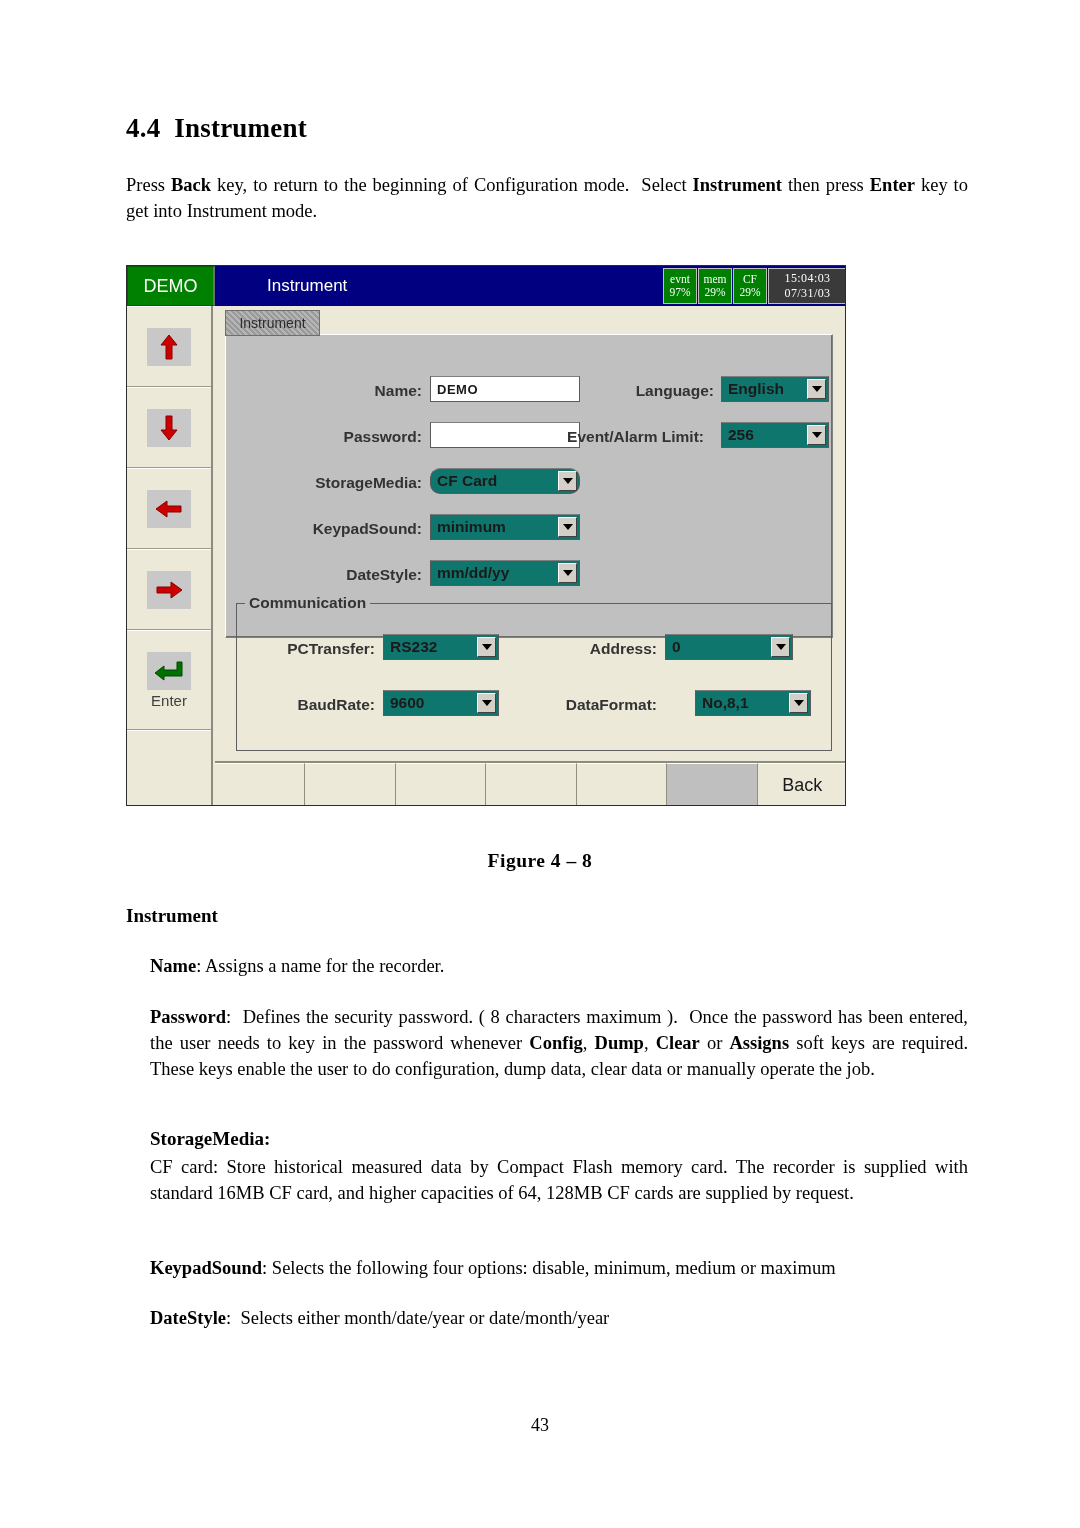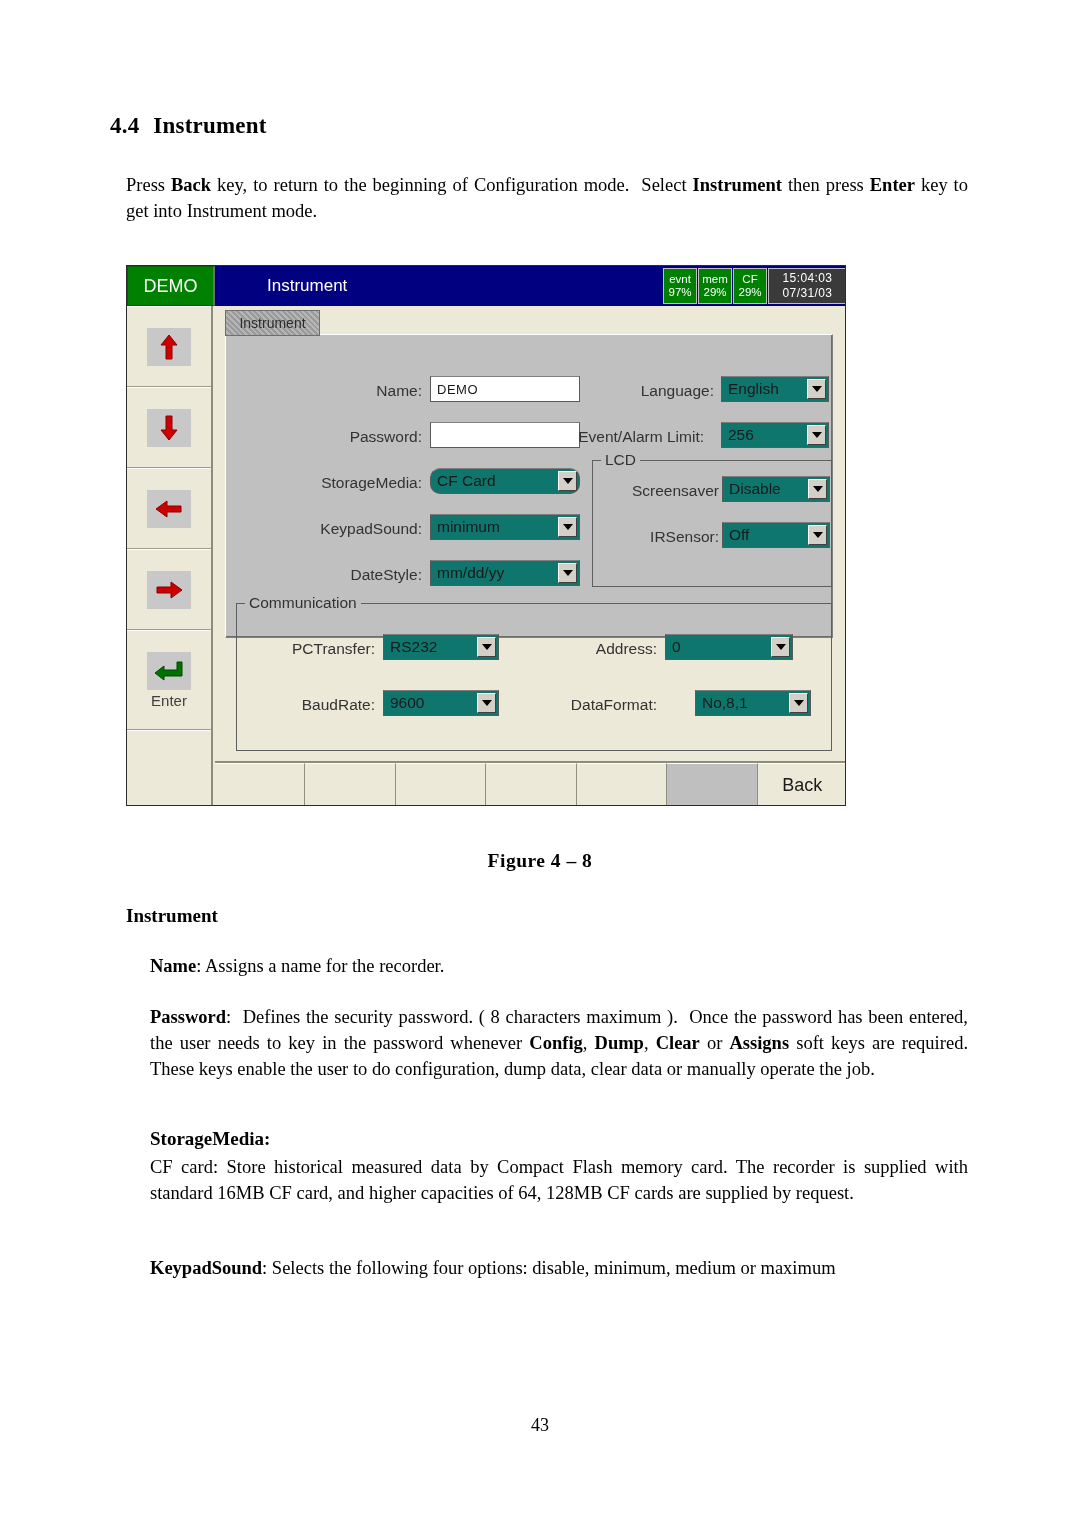--- a/index.html
+++ b/index.html
@@ -17,22 +17,22 @@
 
   .page {
     position: absolute;
     left: 0; top: 0;
     width: 1080px; height: 1528px;
   }
 
   
   .doc-h2 {
     position: absolute;
-    left: 110px; top: 113px;
-    font-size: 23px;
+    left: 126px; top: 113px;
+    font-size: 27px;
     font-weight: bold;
     letter-spacing: .2px;
   }
   .doc-h2 .num { margin-right: 14px; }
 
   .para {
     position: absolute;
     font-size: 18.5px;
     line-height: 26px;
     text-align: justify;
@@ -112,20 +112,21 @@
     color: #ffffff;
     display: flex;
     align-items: center;
     padding-left: 52px;
     font-size: 17px;
   }
   .status-group {
     display: flex;
     align-items: stretch;
     padding: 2px 0 2px 18px;
+    font-family: Liberation Serif, serif;
   }
   .stat {
     width: 34px;
     background: #008000;
     color: #ffffff;
     border: 1px solid #bfbfbf;
     margin-right: 1px;
     display: flex;
     flex-direction: column;
     align-items: center;
@@ -206,20 +207,21 @@
 
   .panel {
     position: absolute;
     left: 10px; top: 28px;
     width: 608px; height: 304px;
     background: #c0c0c0;
     border: 1px solid #808080;
     border-top-color: #ffffff;
     border-left-color: #ffffff;
     box-shadow: inset -1px -1px 0 #6d6d6d;
+    font-weight: bold;
   }
 
   
   .lbl {
     position: absolute;
     font-size: 15.5px;
     color: #333333;
     text-align: right;
     white-space: nowrap;
   }
@@ -432,39 +434,20 @@
         </div>
 
         <div class="lbl" style="left:312px; top:93px; width:166px;">Event/Alarm Limit:</div>
         <div class="field" style="left:495px; top:87px; width:108px;">
           <span class="val">256</span>
           <span class="arrow-btn">
               <span class="tri"></span>
             </span>
         </div>
 
-        <div class="groupbox" style="left:366px; top:125px; width:240px; height:127px;">
-          <span class="group-title">LCD</span>
-
-          <div class="lbl" style="left:-6px; top:21px; width:132px;">Screensaver</div>
-          <div class="field" style="left:129px; top:15px; width:108px;">
-            <span class="val">Disable</span>
-            <span class="arrow-btn">
-                <span class="tri"></span>
-              </span>
-          </div>
-
-          <div class="lbl" style="left:-6px; top:67px; width:132px;">IRSensor:</div>
-          <div class="field" style="left:129px; top:61px; width:108px;">
-            <span class="val">Off</span>
-            <span class="arrow-btn">
-                <span class="tri"></span>
-              </span>
-          </div>
-        </div>
 
         <div class="groupbox" style="left:10px; top:268px; width:596px; height:148px;">
           <span class="group-title">Communication</span>
 
           <div class="lbl" style="left:8px; top:36px; width:130px;">PCTransfer:</div>
           <div class="field" style="left:146px; top:30px; width:116px;">
             <span class="val">RS232</span>
             <span class="arrow-btn">
                 <span class="tri"></span>
               </span>
@@ -512,16 +495,17 @@
 
   <div class="fig-caption">Figure 4 –  8</div>
 
   <div class="sub-head sh-instrument">Instrument</div>
 
   <div class="para p-name"><b>Name</b>: Assigns a name for the recorder.</div>
   <div class="para p-password"><b>Password</b>:&nbsp; Defines the security password. ( 8 characters maximum ).&nbsp; Once the password has been entered, the user needs to key in the password whenever <b>Config</b>, <b>Dump</b>, <b>Clear</b> or <b>Assigns</b> soft keys are required. These keys enable the user to do configuration, dump data, clear data or manually operate the job.</div>
   <div class="sub-head sh-storage"><b>StorageMedia</b>:</div>
   <div class="para p-storage">CF card: Store historical measured data by Compact Flash memory card. The recorder is supplied with standard 16MB CF card, and higher capacities of 64, 128MB CF cards are supplied by request.</div>
   <div class="para p-keypad"><b>KeypadSound</b>: Selects the following four options: disable, minimum, medium or maximum</div>
+  <div class="para p-datestyle"><b>DateStyle</b>:&nbsp; Selects either month/date/year or date/month/year</div>
 
   <div class="page-number">43</div>
 
 </div>
 
 </body></html>

